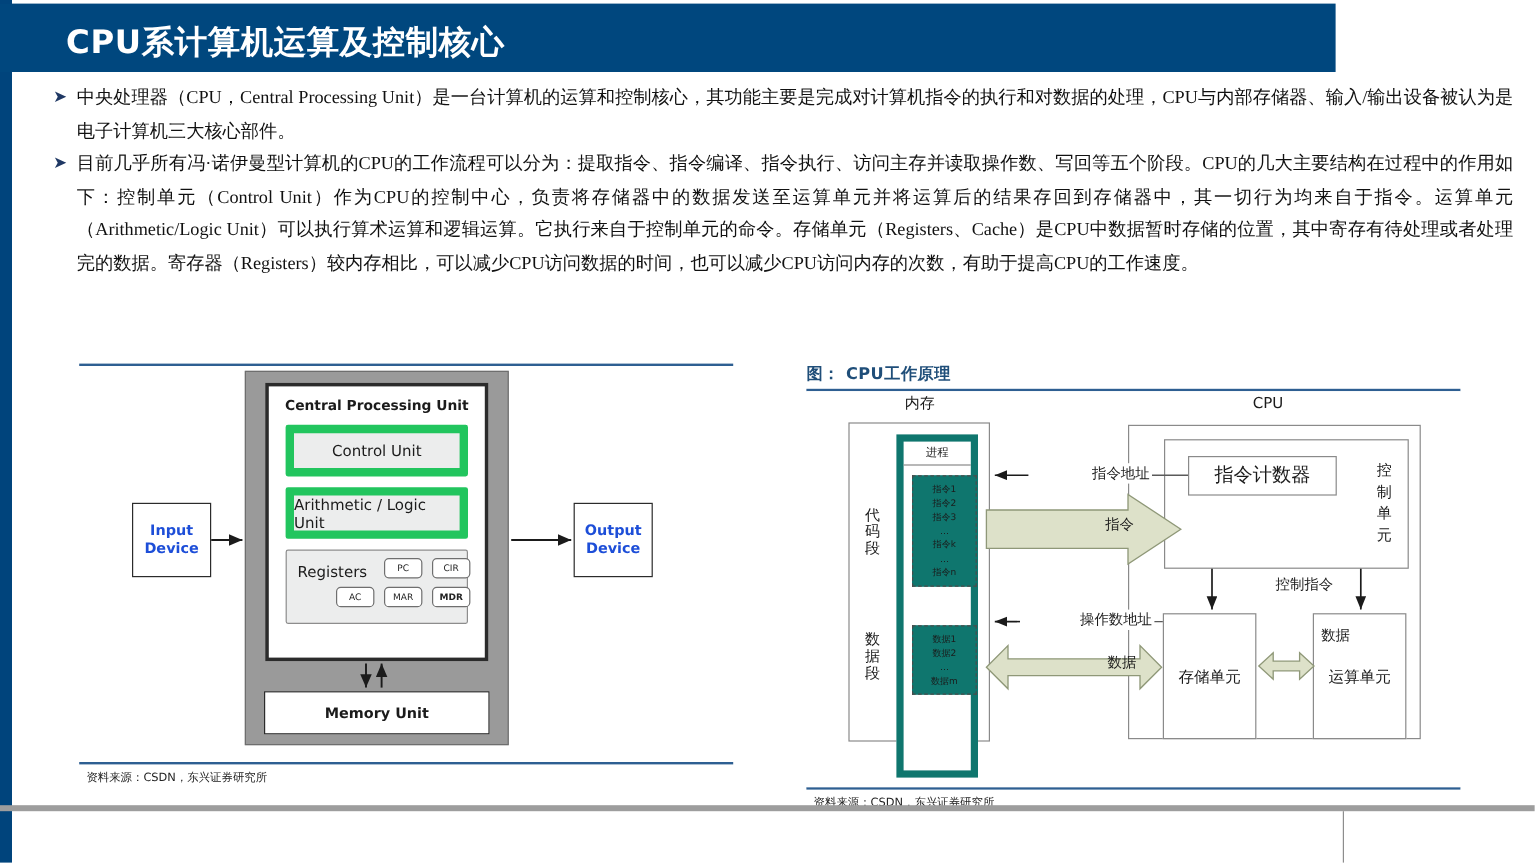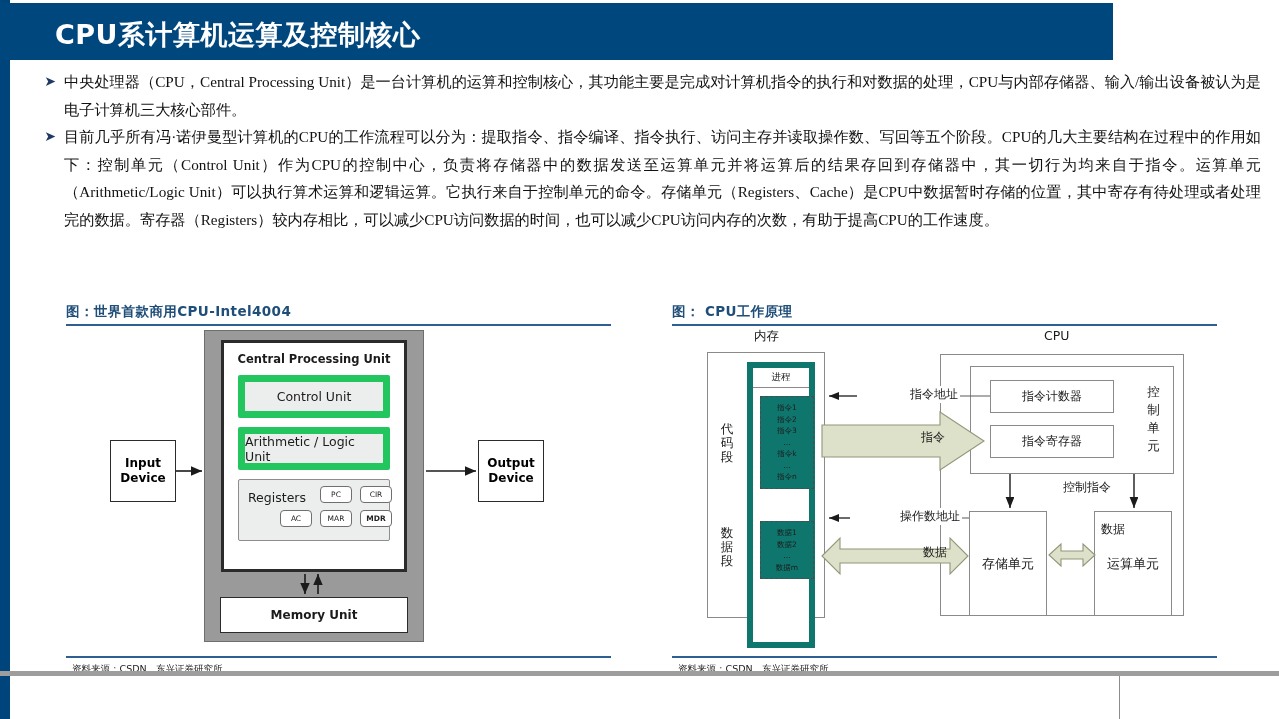--- a/index.html
+++ b/index.html
@@ -202,21 +202,21 @@
     position: absolute;
     width: 66px; height: 62px;
     background: #ffffff;
     border: 1px solid #2b2b2b;
     display: flex;
     flex-direction: column;
     align-items: center;
     justify-content: center;
     font-size: 12px;
     font-weight: bold;
-    color: #000000;
+    color: #1d4ed8;
     line-height: 15px;
     font-family: "DejaVu Sans", "Liberation Sans", sans-serif;
   }
   .ld-in  { left: 44px;  top: 114px; }
   .ld-out { left: 412px; top: 114px; }
   .ld-svg { position: absolute; left: 0; top: 0; width: 545px; height: 330px; pointer-events: none; }
 
   
   .rd { position: absolute; left: 0; top: 0; width: 545px; height: 330px; }
   .rd-cap {
@@ -301,21 +301,21 @@
     text-align: center;
     font-family: "DejaVu Sans", "Liberation Sans", serif;
   }
   .rd-box {
     position: absolute;
     border: 1px solid #8a8a8a;
     background: #ffffff;
     display: flex;
     align-items: center;
     justify-content: center;
-    font-size: 12px;
+    font-size: 16px;
     color: #1b1b1b;
     font-family: "DejaVu Sans", "Liberation Sans", serif;
   }
   .rd-pc  { left: 318px; top: 54px;  width: 124px; height: 33px; }
   .rd-ir  { left: 318px; top: 99px;  width: 124px; height: 33px; }
   .rd-su  { left: 297px; top: 185px; width: 78px;  height: 105px; font-size: 13px; }
   .rd-alu { left: 422px; top: 185px; width: 78px;  height: 105px; font-size: 13px; }
 
   .rd-lab {
     position: absolute;
@@ -372,21 +372,20 @@
     <div class="bullet-row">
       <div class="bullet-mark">➤</div>
       <div class="bullet-body">
         <p>目前几乎所有冯·诺伊曼型计算机的CPU的工作流程可以分为：提取指令、指令编译、指令执行、访问主存并读取操作数、写回等五个阶段。CPU的几大主要结构在过程中的作用如下：控制单元（Control Unit）作为CPU的控制中心，负责将存储器中的数据发送至运算单元并将运算后的结果存回到存储器中，其一切行为均来自于指令。运算单元（Arithmetic/Logic Unit）可以执行算术运算和逻辑运算。它执行来自于控制单元的命令。存储单元（Registers、Cache）是CPU中数据暂时存储的位置，其中寄存有待处理或者处理完的数据。寄存器（Registers）较内存相比，可以减少CPU访问数据的时间，也可以减少CPU访问内存的次数，有助于提高CPU的工作速度。</p>
       </div>
     </div>
 
   </div>
 
   <div class="fig fig-left">
-    <div class="fig-title">图：世界首款商用CPU-Intel4004</div>
     <div class="fig-rule"></div>
 
     <div class="fig-canvas">
 
       <div class="ld-outer"></div>
 
       <div class="ld-cpu-box">
         <div class="ld-cpu-title">Central Processing Unit</div>
         <div class="ld-unit">Control Unit</div>
         <div class="ld-unit">Arithmetic / Logic Unit</div>
@@ -460,21 +459,20 @@
 数据2
 …
 数据m</div>
         </div>
 
         <div class="rd-cpu-outer"></div>
         <div class="rd-cu">
           <div class="rd-cu-label">控制单元</div>
         </div>
         <div class="rd-box rd-pc">指令计数器</div>
-        <div class="rd-box rd-ir">指令寄存器</div>
         <div class="rd-box rd-su">存储单元</div>
         <div class="rd-box rd-alu">运算单元</div>
 
         <svg class="rd-svg" viewBox="0 0 545 330">
           <defs>
             <marker id="ahR" markerWidth="9" markerHeight="9" refX="8" refY="3.2" orient="auto">
               <path d="M0,0 L8,3.2 L0,6.4 z" fill="#1b1b1b"></path>
             </marker>
           </defs>
 

